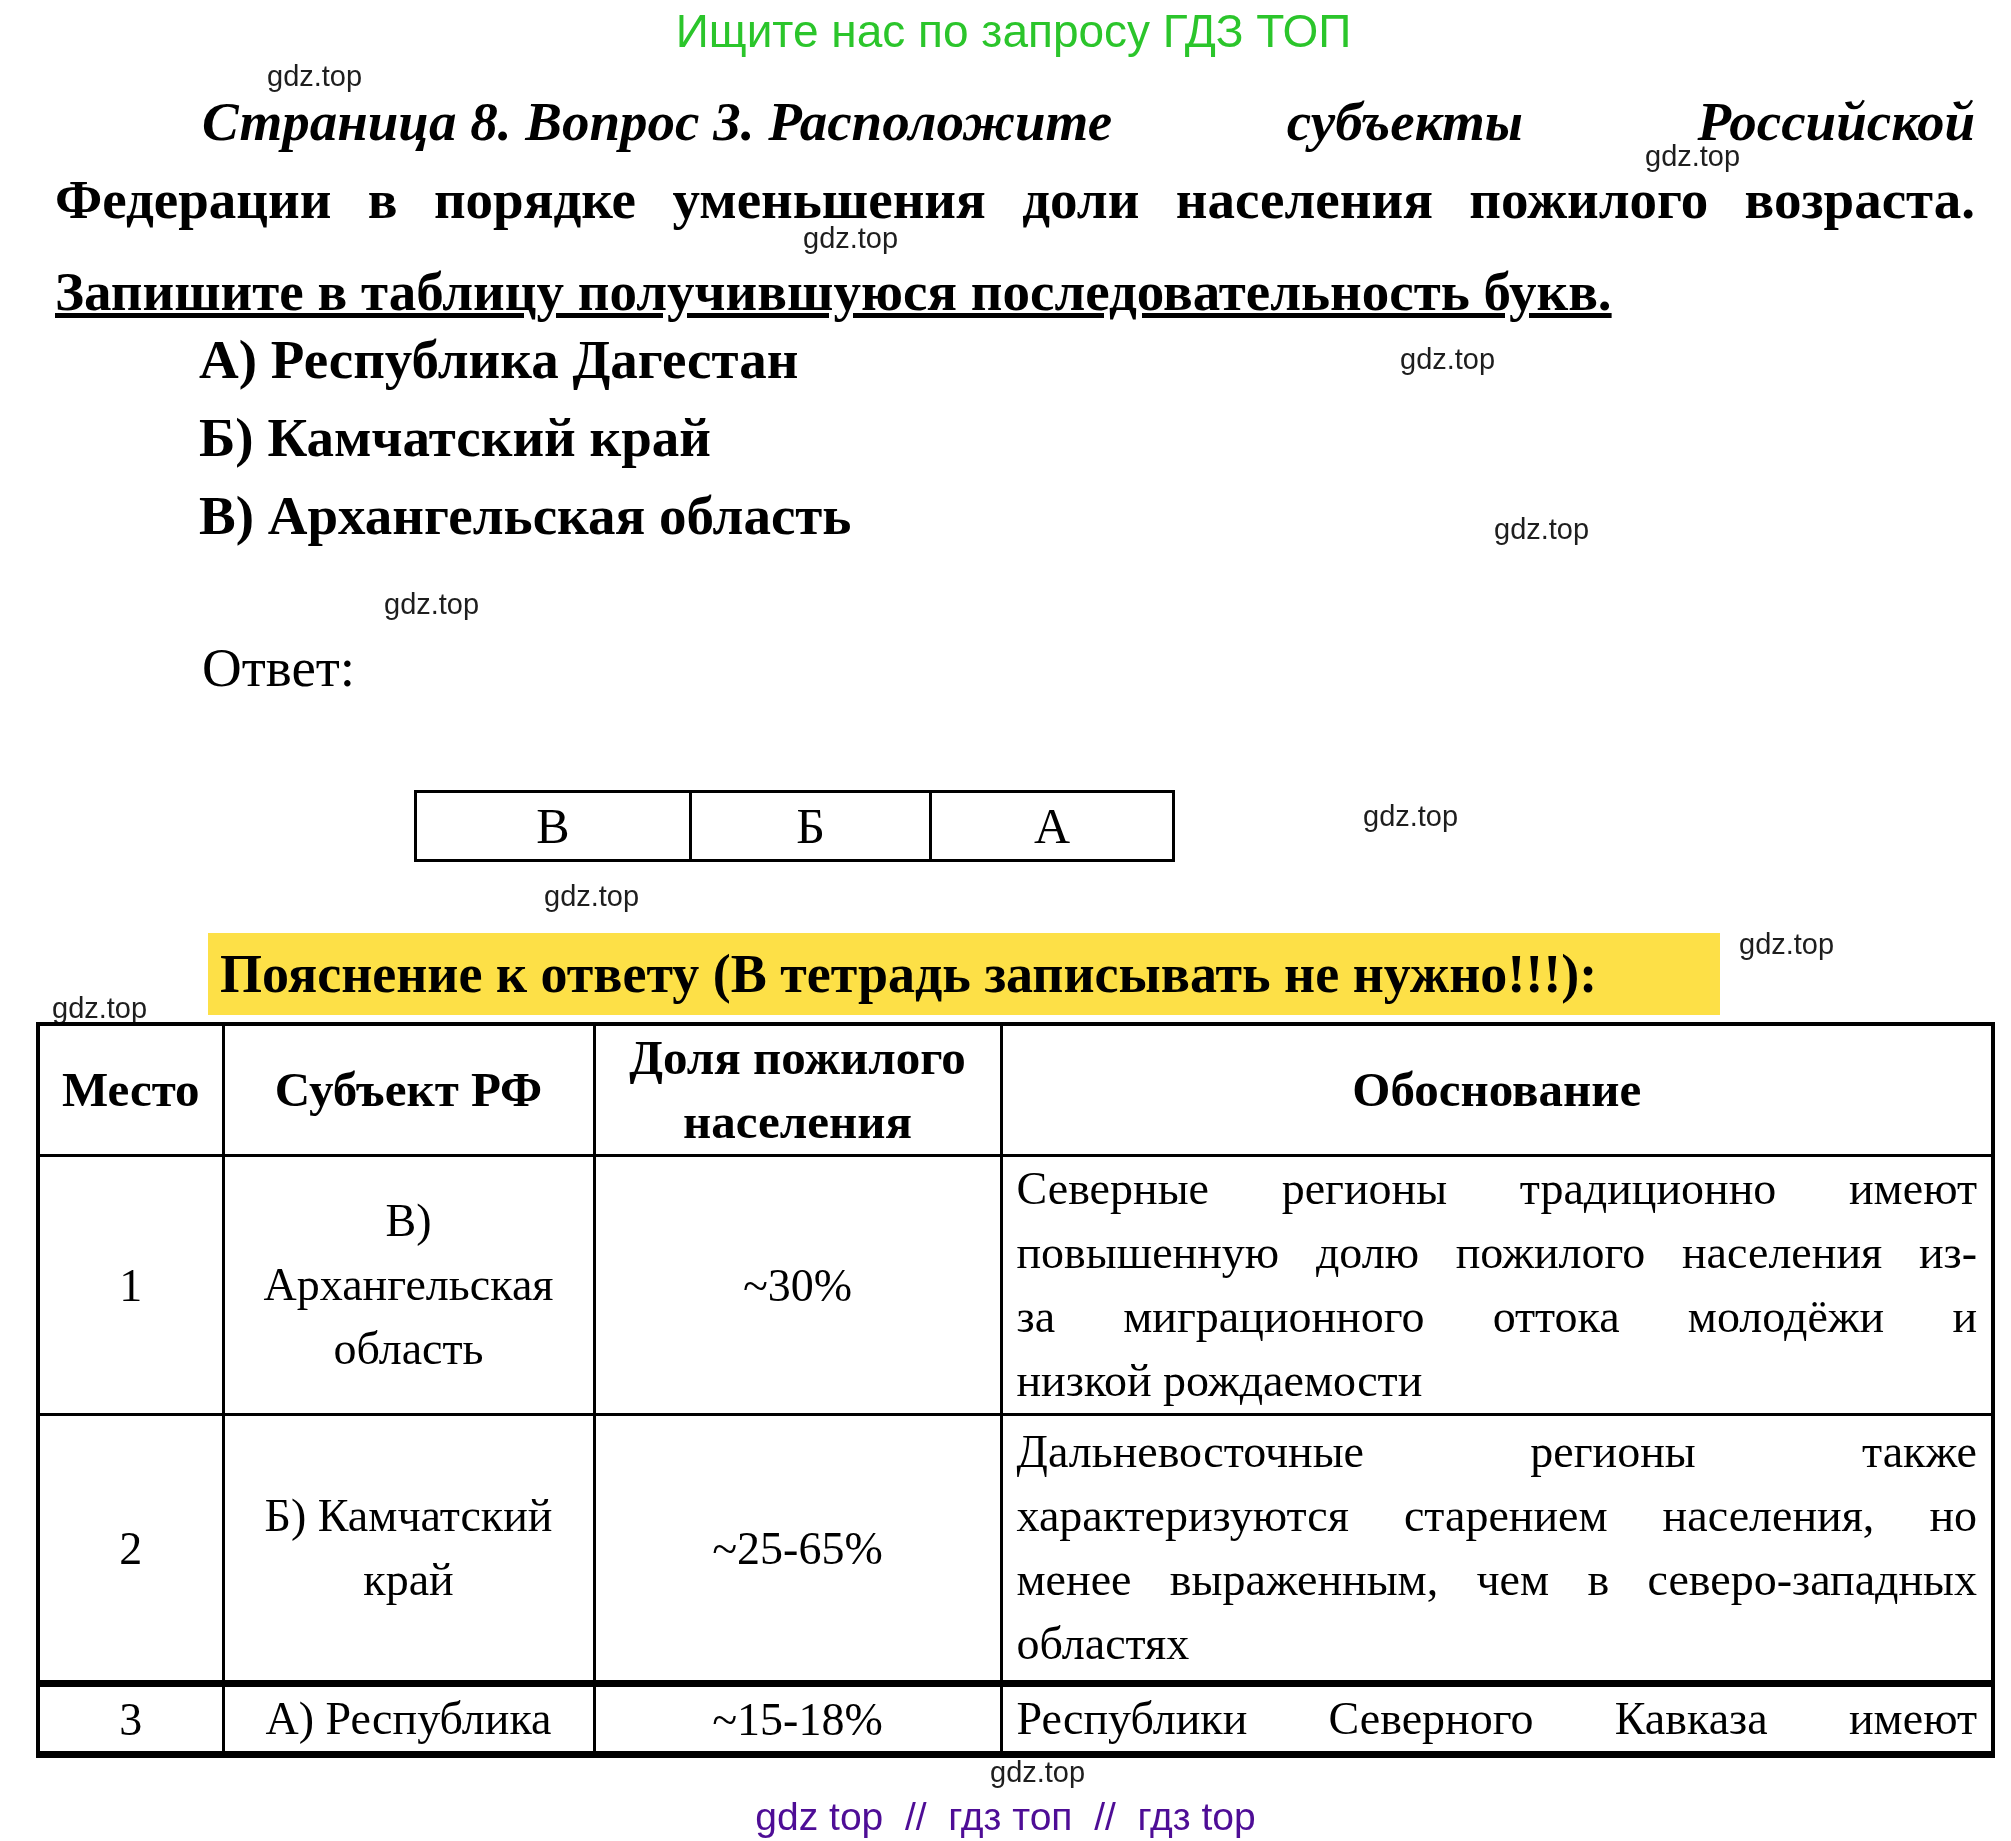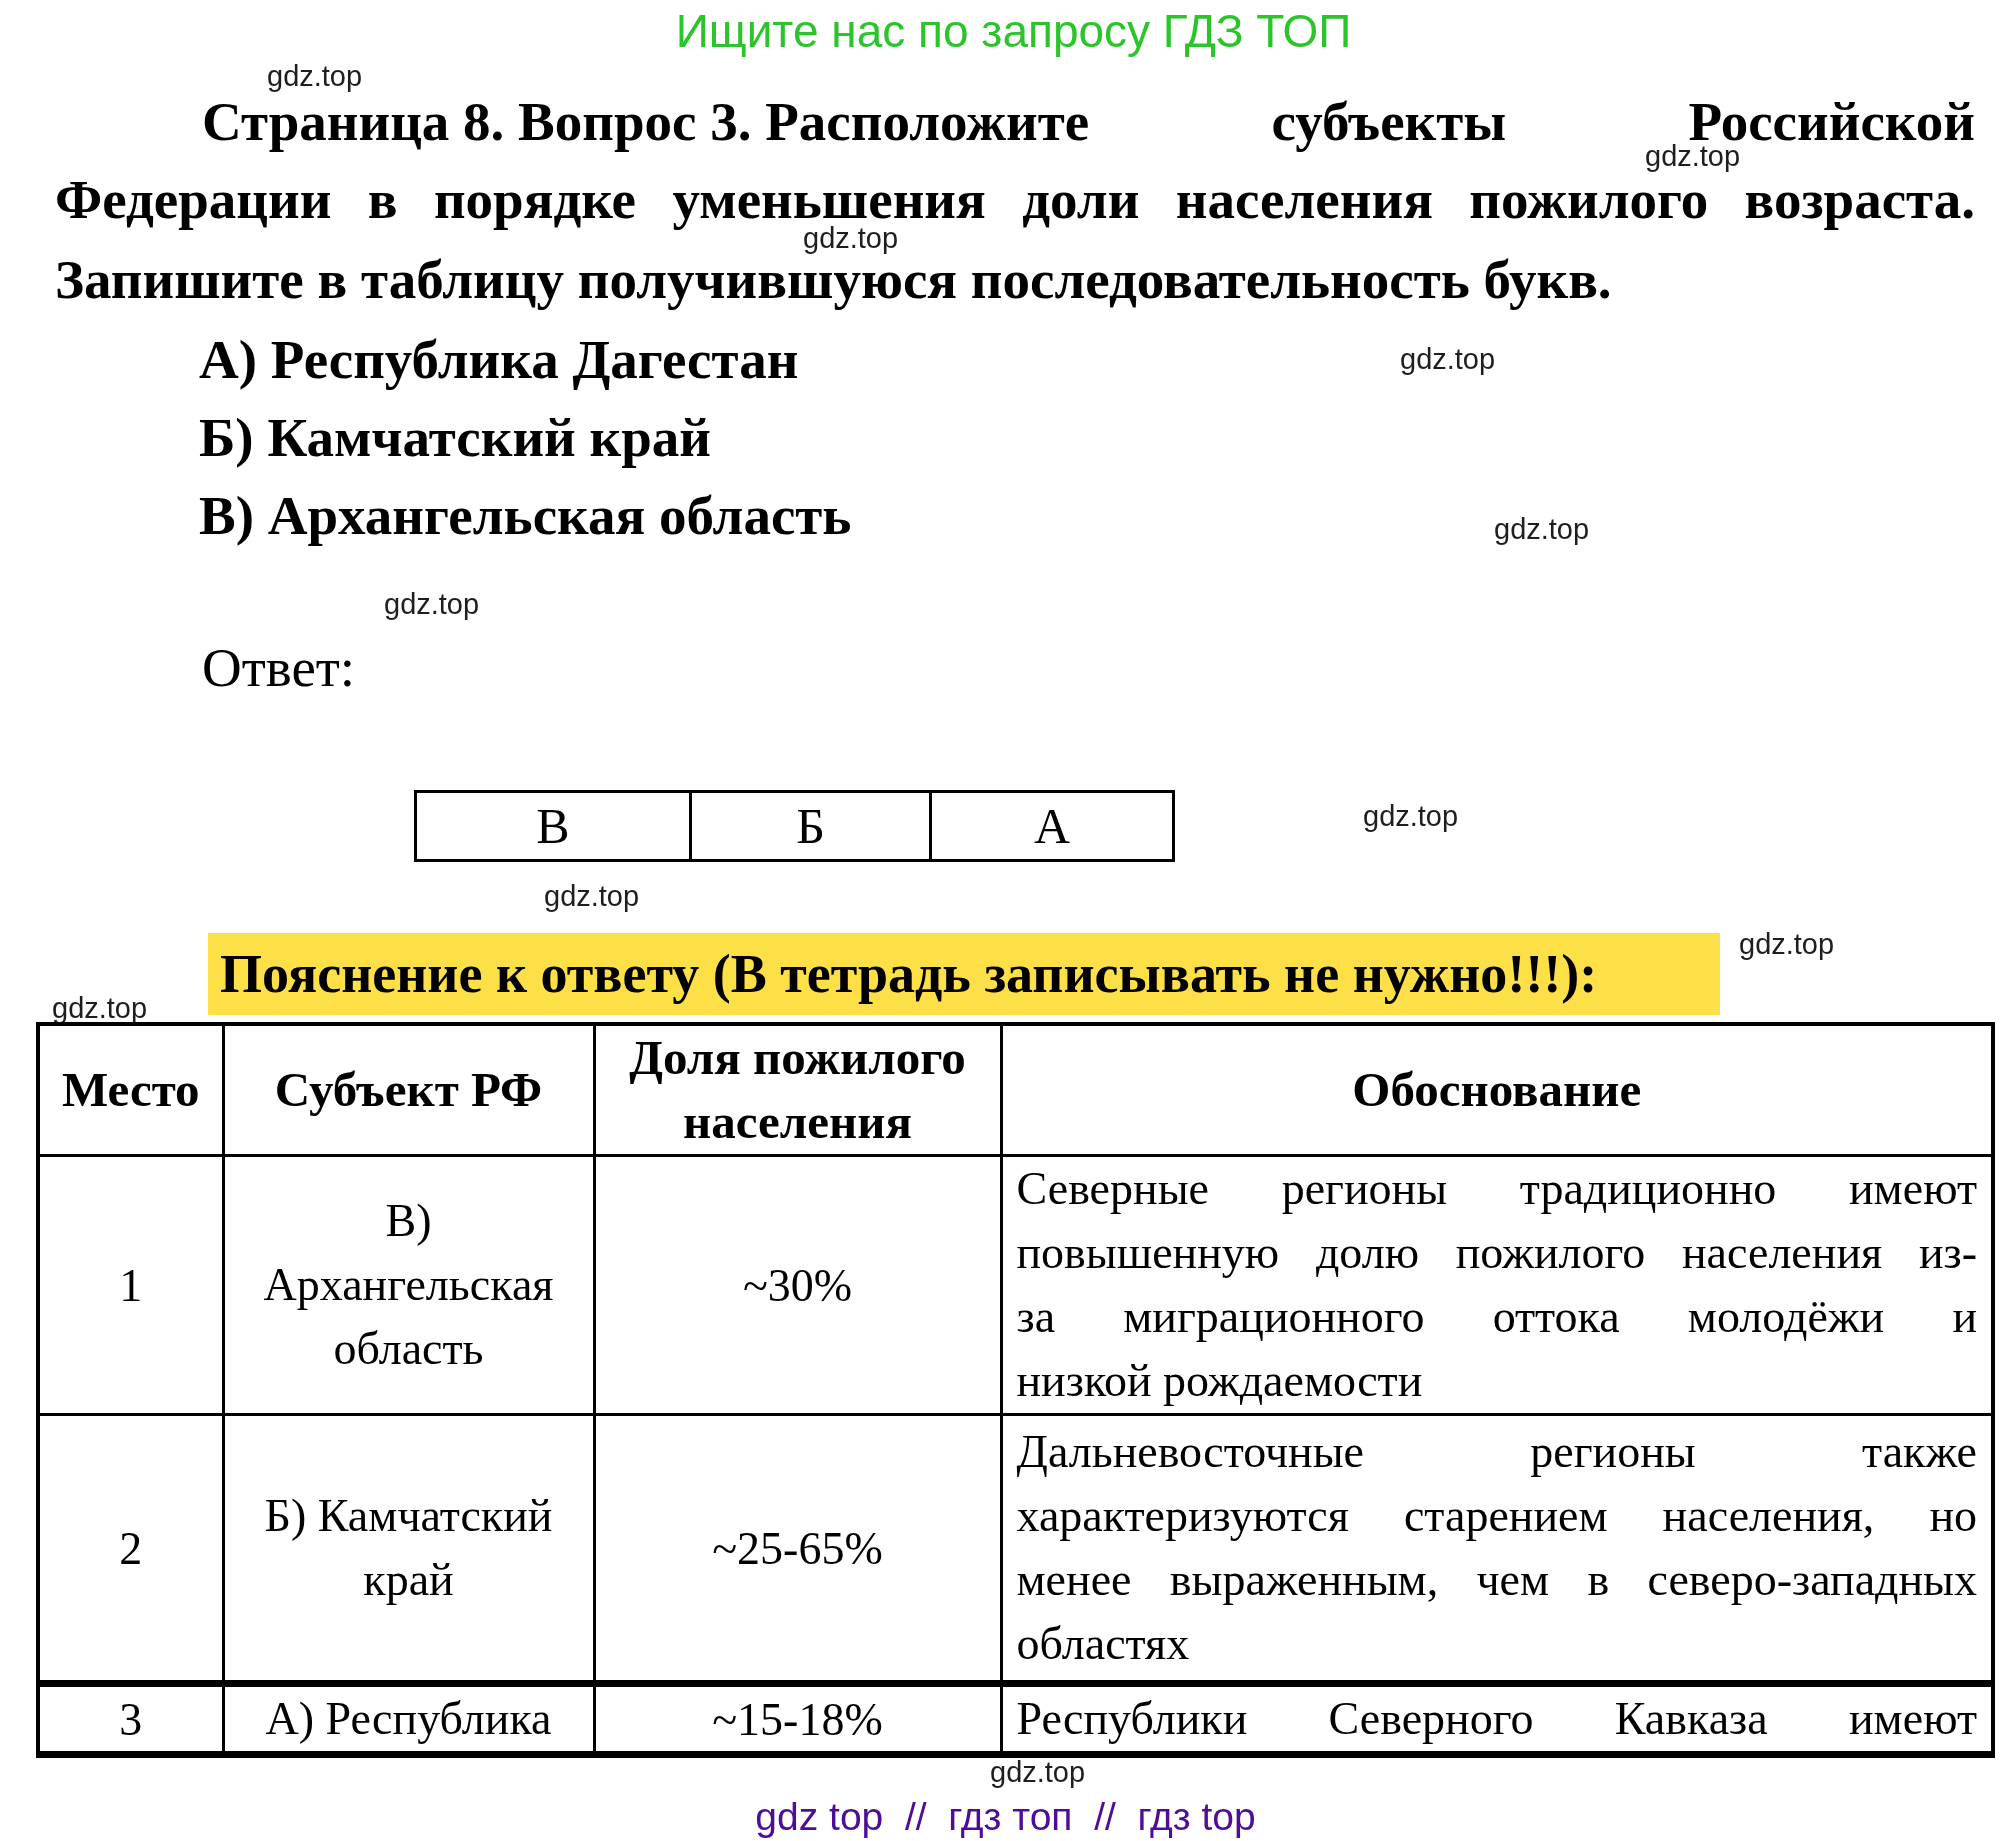--- a/index.html
+++ b/index.html
@@ -8,24 +8,24 @@
 
   .promo{position:absolute;top:4px;left:8px;width:100%;text-align:center;
          font-family:"Liberation Sans",sans-serif;font-size:46px;font-weight:500;
          color:#2bc52b;letter-spacing:0px;}
 
   .wm{position:absolute;font-family:"Liberation Sans",sans-serif;font-size:29px;
       color:#1e1e1e;white-space:nowrap;}
 
   .hline{position:absolute;font-weight:bold;font-size:55px;line-height:72px;white-space:nowrap;}
   .h1{left:202px;top:86px;width:1773px;display:flex;justify-content:space-between;}
-  .h1 span{white-space:nowrap;}
+  .h1 span{white-space:nowrap;font-style:italic;}
   .h2{left:55px;top:164px;width:1920px;white-space:normal;text-align:justify;
       -moz-text-align-last:justify;text-align-last:justify;}
-  .h3{left:55px;top:244px;}
+  .h3{left:55px;top:256px;text-decoration:underline;}
 
   .option{position:absolute;left:199px;font-weight:bold;font-size:55px;white-space:nowrap;}
   .opt-a{top:328px;}
   .opt-b{top:406px;}
   .opt-v{top:484px;}
 
   .answer-label{position:absolute;left:202px;top:636px;font-size:55px;text-align:center;}
 
   .answer-table{position:absolute;left:414px;top:790px;display:flex;border:3px solid #000;background:#fff;}
   .answer-cell{height:66px;display:flex;align-items:center;justify-content:center;font-size:50px;}

